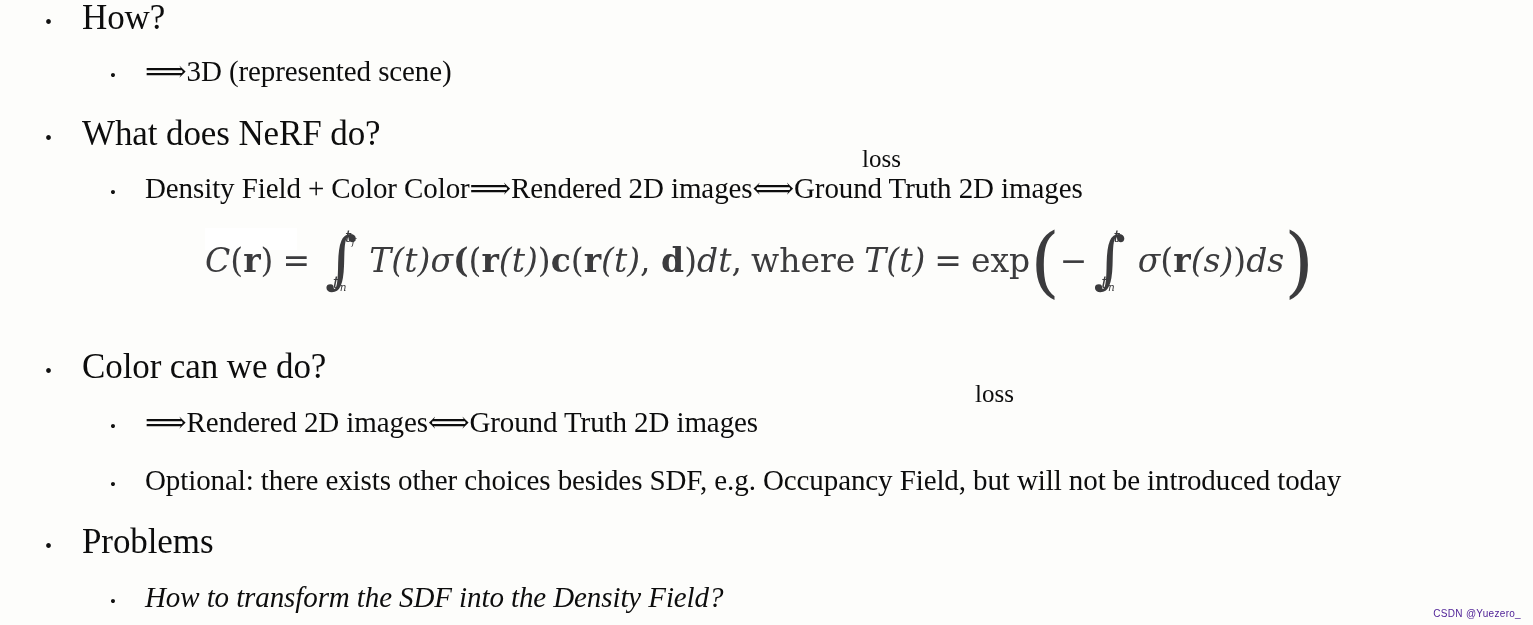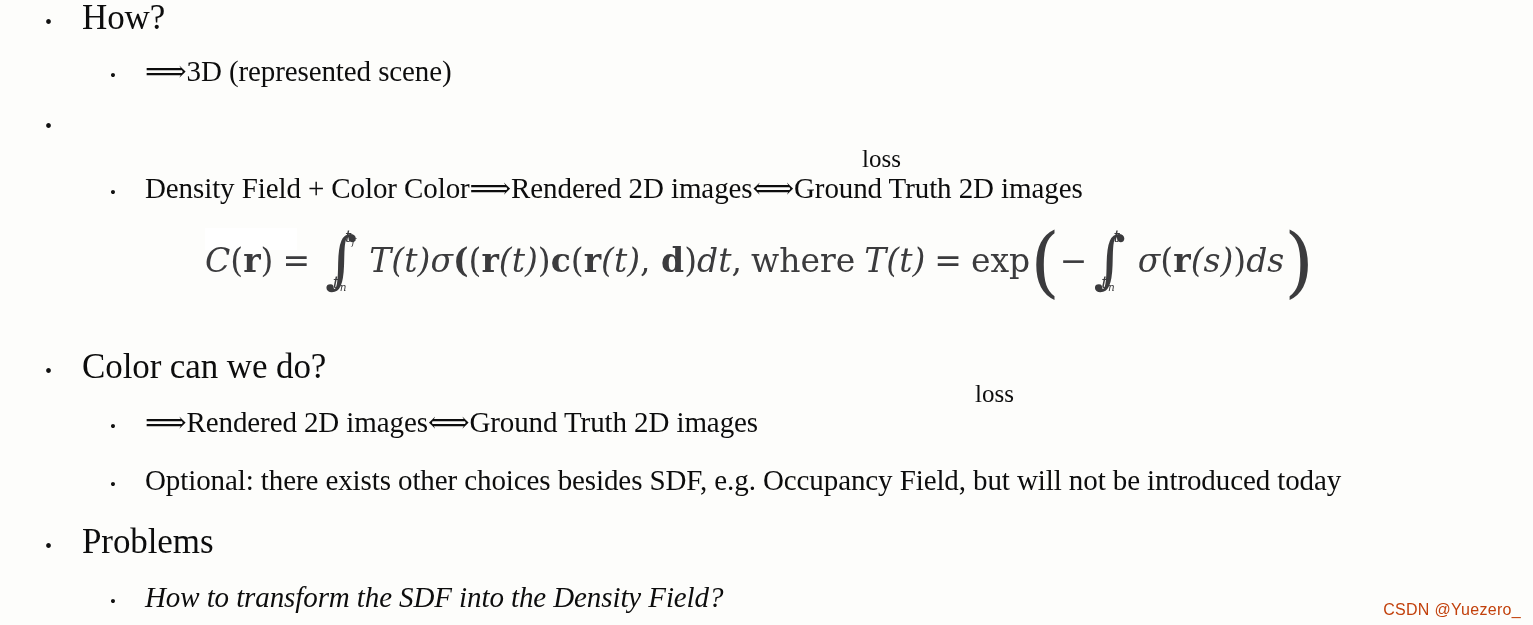--- a/index.html
+++ b/index.html
@@ -154,22 +154,22 @@
     top: 2px;
   }
   .sp { display: inline-block; width: 9px; }
 
   
   #watermark {
     position: absolute;
     right: 12px;
     bottom: 6px;
     font-family: "Liberation Sans", "DejaVu Sans", sans-serif;
-    font-size: 16px;
-    color: #c2410c;
+    font-size: 10px;
+    color: #4c1d95;
     letter-spacing: 0.3px;
     white-space: nowrap;
   }
 </style>
 </head>
 <body>
 
 <div id="slide">
 
   <div class="row lvl1-row" style="left:45px; top:0px;">
@@ -178,20 +178,21 @@
   </div>
 
   <div class="row lvl2-row" style="left:110px; top:56px;">
     <span class="bullet lvl2">•</span>
     <span class="txt arrow">⟹</span>
     <span class="txt"> 3D (represented scene)</span>
   </div>
 
   <div class="row lvl1-row" style="left:45px; top:116px;">
     <span class="bullet">•</span>
+    <span class="txt">What does NeRF do?</span>
   </div>
 
   <div class="loss-label" style="left:862px; top:146px;">loss</div>
 
   <div class="row lvl2-row" style="left:110px; top:173px;">
     <span class="bullet lvl2">•</span>
     <span class="txt">Density Field + Color Color </span>
     <span class="txt arrow">⟹</span>
     <span class="txt"> Rendered 2D images </span>
     <span class="txt arrow">⟺</span>

